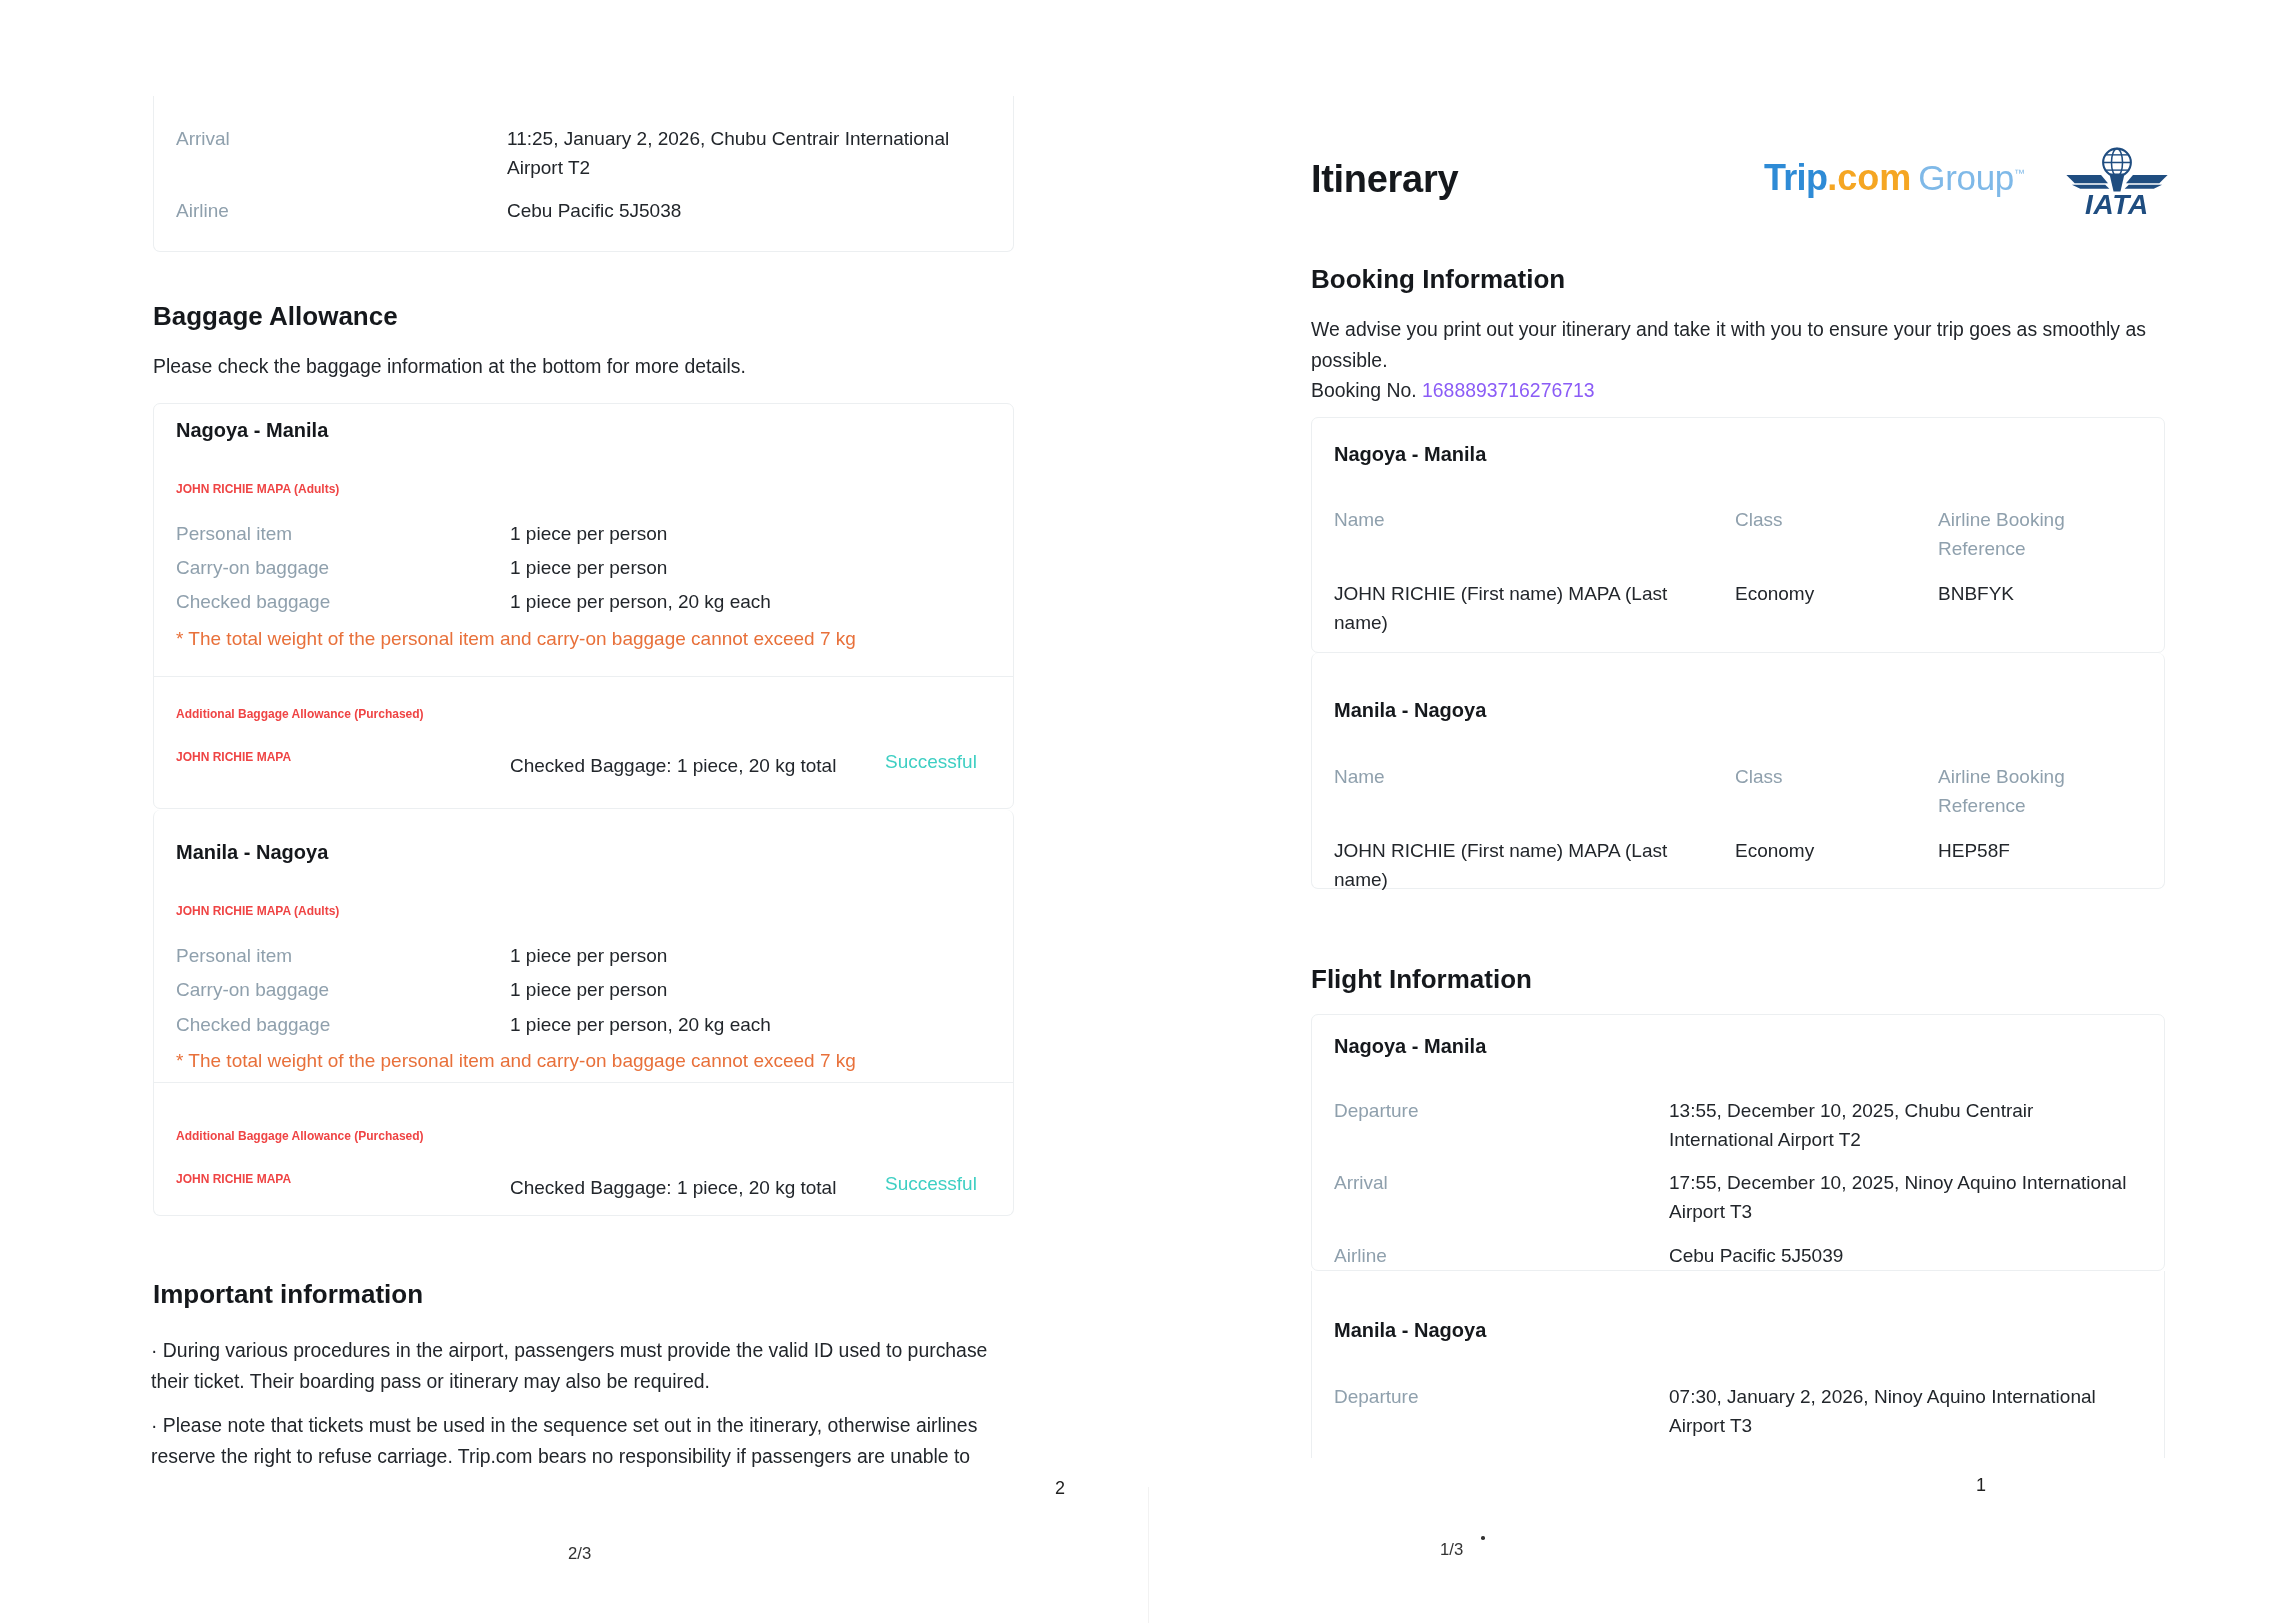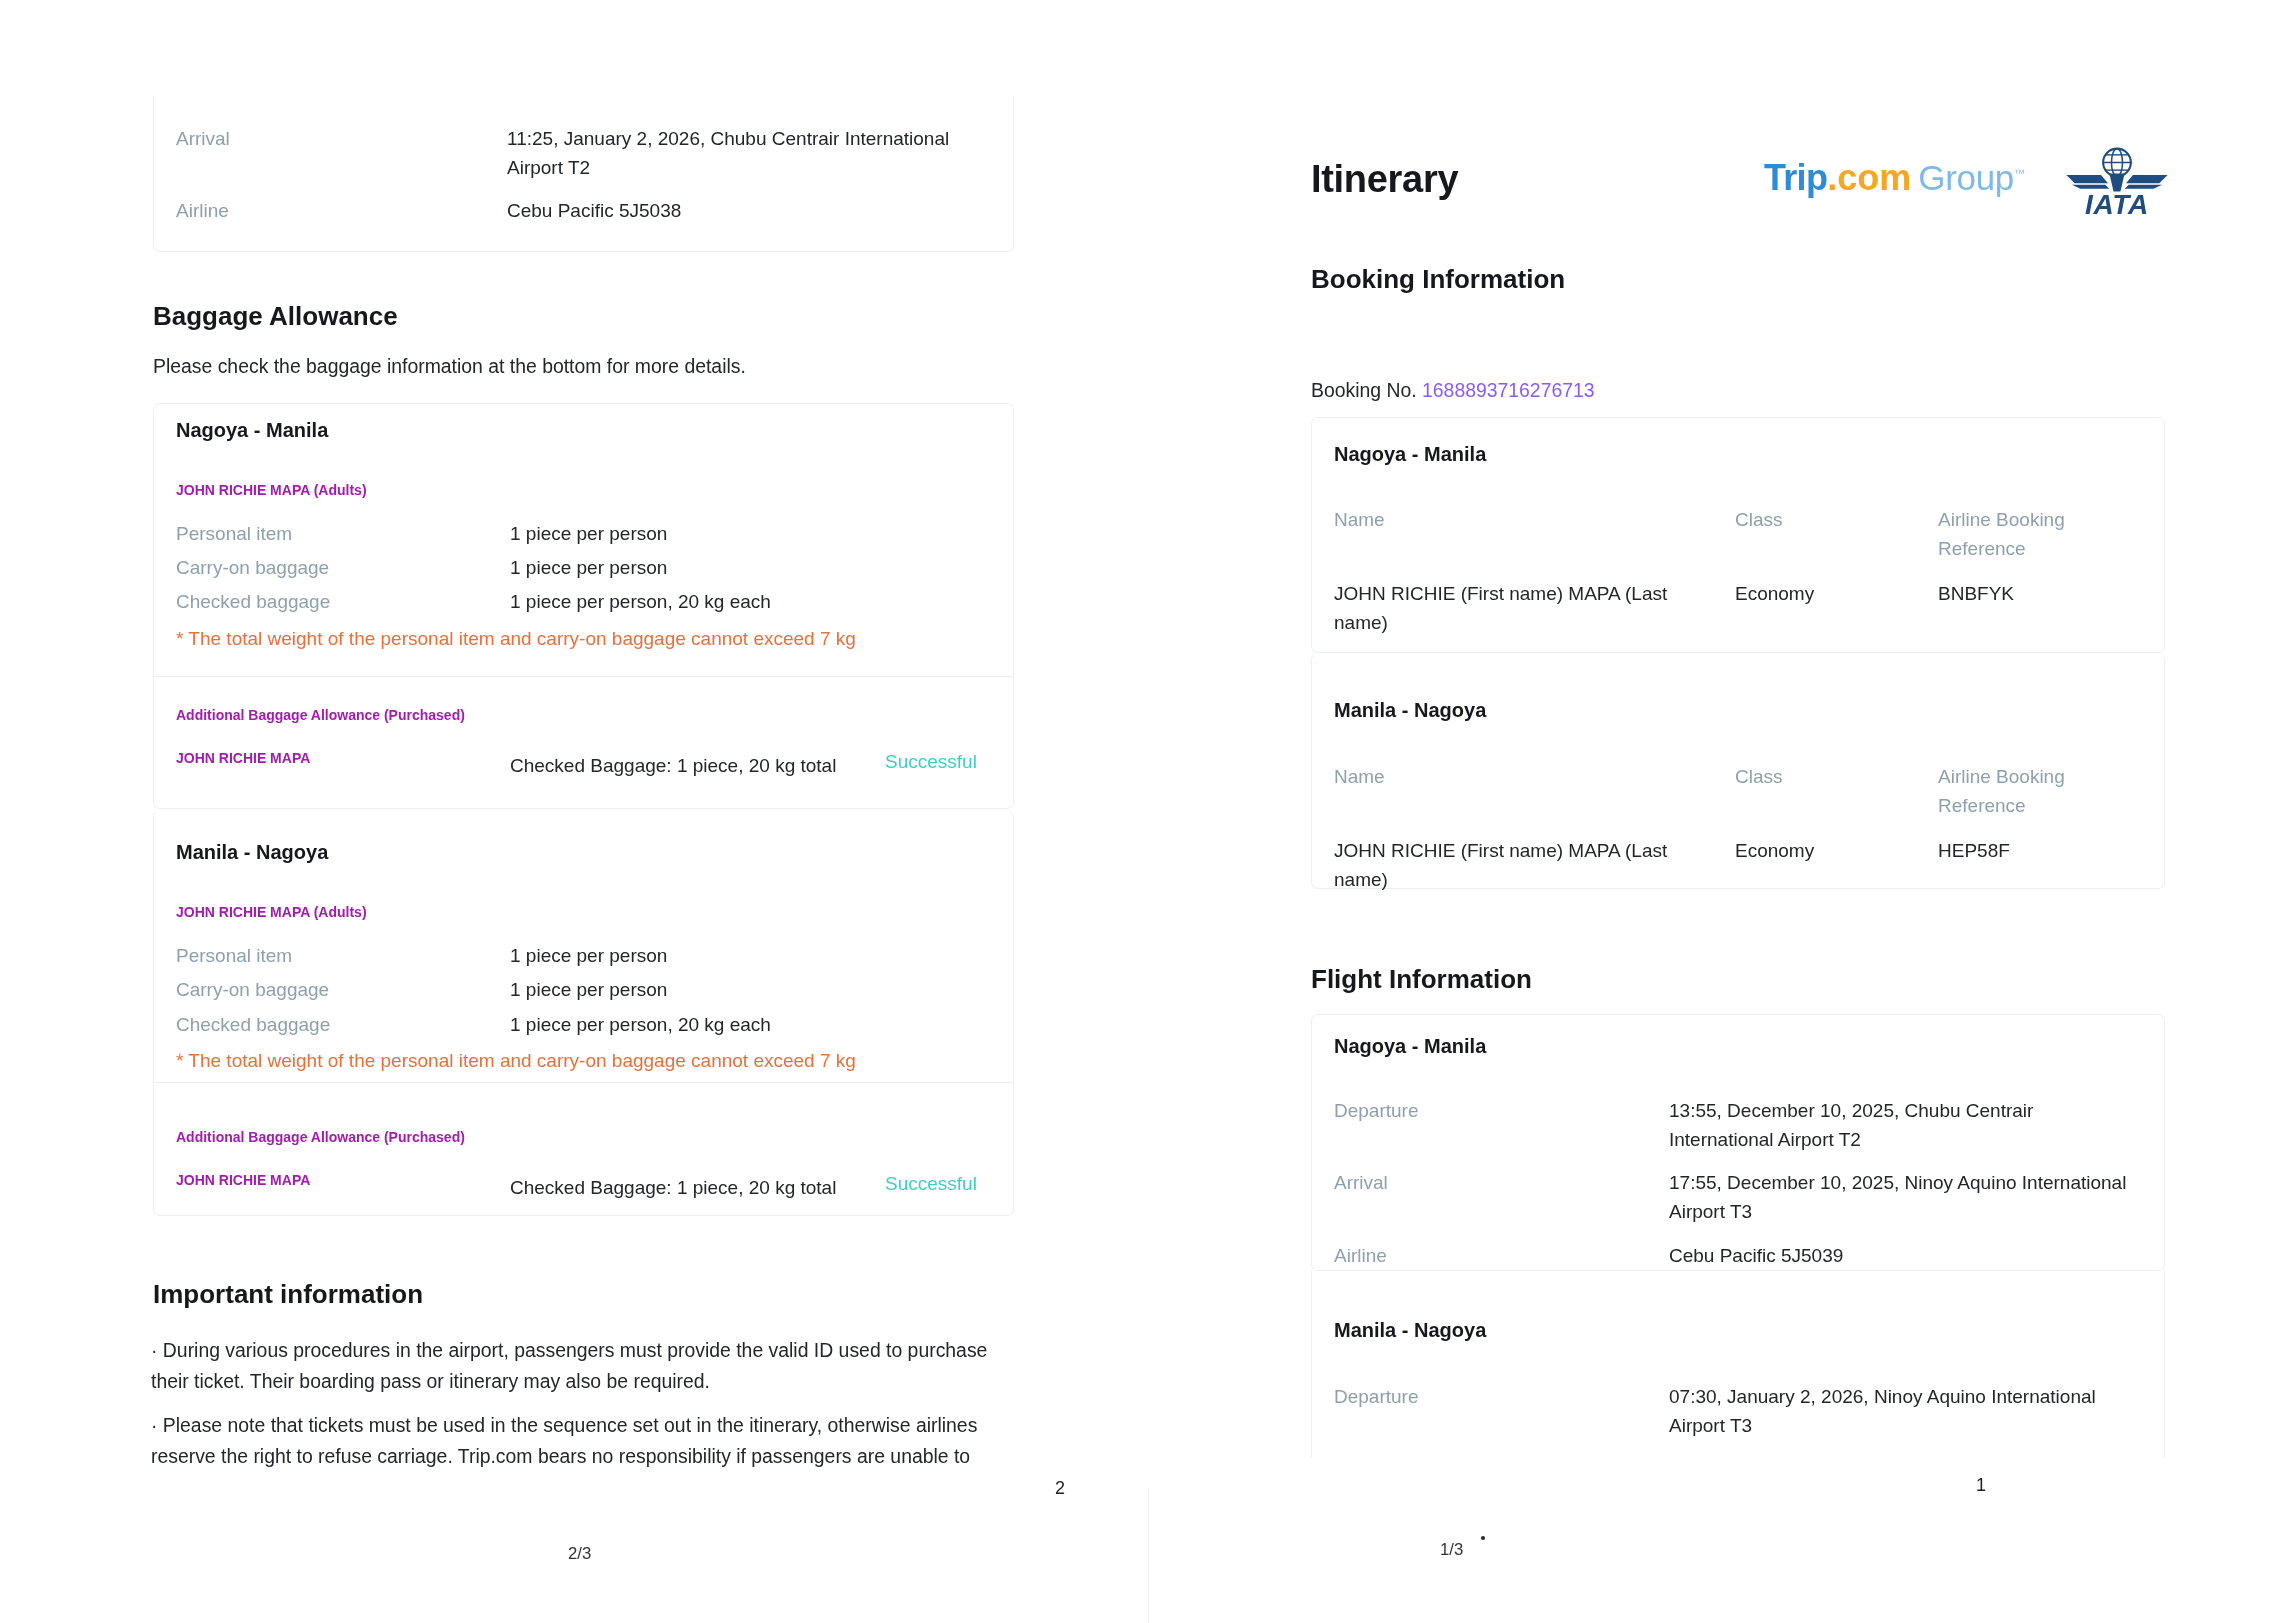--- a/index.html
+++ b/index.html
@@ -66,23 +66,23 @@
     font-size: 19px;
     color: #22262b;
     line-height: 29px;
   }
   .route {
     font-size: 20px;
     font-weight: bold;
     color: #15181c;
   }
   .pax-name {
-    font-size: 14px;
-    font-weight: bold;
-    color: #a21caf;
+    font-size: 12px;
+    font-weight: bold;
+    color: #ef4444;
   }
   .warn {
     font-size: 19px;
     color: #e8703a;
     line-height: 28px;
   }
   .ok {
     font-size: 19px;
     color: #3ecfc3;
   }
@@ -285,20 +285,21 @@
           <path d="M148 40 L98 40 L88 52 L136 52 Z"></path>
           <path d="M140 54 L92 54 L86 60 L128 60 Z"></path>
           <path d="M64 38 L86 38 L80 64 L70 64 Z"></path>
         </g>
       </svg>
       <div class="iata-text">IATA</div>
     </div>
 
     <div class="h2-section abs" style="left:163px; top:264px;text-align:right;">Booking Information</div>
 
+    <div class="body-text abs" style="left:163px; top:314px; width:854px;">We advise you print out your itinerary and take it with you to ensure your trip goes as smoothly as possible.</div>
 
     <div class="body-text abs" style="left:163px; top:375px; white-space:nowrap;">
       <span>Booking No.</span>
       <span class="link">1688893716276713</span>
     </div>
 
     <div class="card" style="left:163px; top:417px; width:854px; height:236px;"></div>
 
     <div class="route abs" style="left:186px; top:443px;">Nagoya - Manila</div>
 

